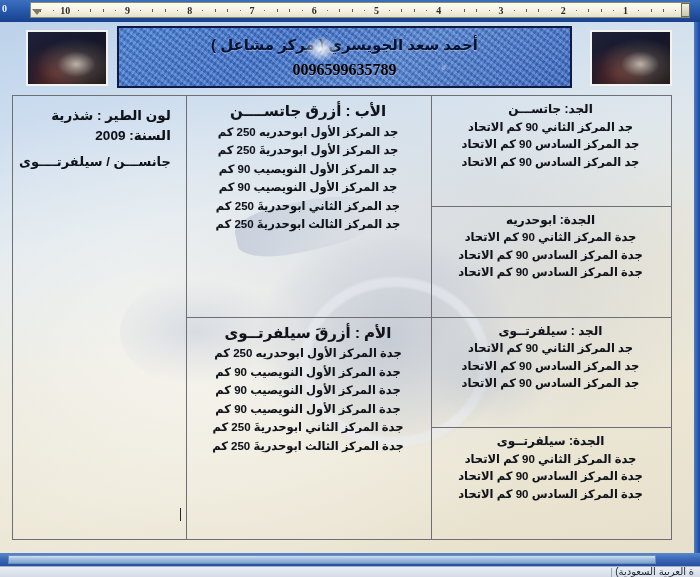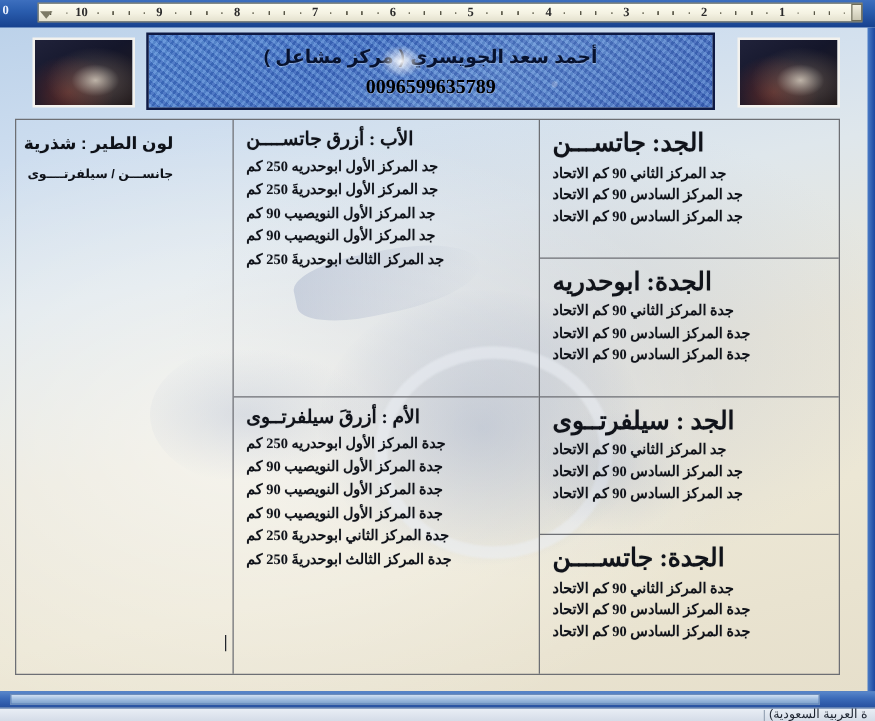--- a/index.html
+++ b/index.html
@@ -128,52 +128,51 @@
     display:flex;flex-direction:row;
   }
   .col{position:relative;box-sizing:border-box;display:flex;flex-direction:column;}
   #col-grand{width:240px;border-left:1px solid #6d6f74;}
   #col-parent{width:245px;border-left:1px solid #6d6f74;}
   #col-bird{flex:1;align-items:flex-end;}
 
   .cell{
     box-sizing:border-box;
     padding:6px 12px 4px 10px;
-    text-align:left;
+    text-align:center;
     color:#10131a;
     overflow:hidden;
-    font-family:Liberation Serif, serif;
   }
   #col-grand .cell{height:25%;border-bottom:1px solid #6d6f74;}
   #col-grand .cell:last-child{border-bottom:none;}
   #col-parent .cell{height:50%;border-bottom:1px solid #6d6f74;}
   #col-parent .cell:last-child{border-bottom:none;}
 
   .cell-title{
-    font-size:20px;font-weight:bold;margin-bottom:3px;
+    font-size:12px;font-weight:bold;margin-bottom:3px;
     letter-spacing:0px;
     text-shadow:0 0 1px rgba(0,0,0,0.18);
   }
   #col-parent .cell-title{font-size:15px;}
   .cell-line{
     font-size:11.5px;font-weight:bold;margin:3.5px 0;
     white-space:nowrap;
     text-shadow:0 0 1px rgba(0,0,0,0.12);
   }
   #col-parent .cell-line{margin:4.5px 0;}
 
   
   #bird-info{padding:7px 14px 0 6px;text-align:right;}
   #bird-info .bi-line{
     font-size:13.5px;font-weight:bold;color:#0e1118;margin:4px 0;
     white-space:nowrap;
     text-shadow:0 0 1px rgba(0,0,0,0.15);
   }
   #bird-info .bi-sex{
-    font-size:10px;font-weight:bold;color:#0e1118;margin-top:11px;
+    font-size:13px;font-weight:bold;color:#0e1118;margin-top:11px;
     white-space:nowrap;
   }
   #text-caret{
     position:absolute;right:5px;bottom:18px;width:1px;height:13px;background:#23262c;
   }
 
   
   #hscroll{
     position:absolute;left:0;top:553px;width:700px;height:13px;
     background:linear-gradient(to bottom,#5a88cc 0%,#3b6ab8 45%,#27509f 100%);
@@ -337,52 +336,54 @@
       </div>
 
       <div class="cell">
         <div class="cell-title">الجد : سيلفرتــوى</div>
         <div class="cell-line">جد المركز الثاني 90 كم الاتحاد</div>
         <div class="cell-line">جد المركز السادس 90 كم الاتحاد</div>
         <div class="cell-line">جد المركز السادس 90 كم الاتحاد</div>
       </div>
 
       <div class="cell">
-        <div class="cell-title">الجدة: جاتســــن</div>
+        <div class="cell-title">الجدة: سيلفرتــوى</div>
         <div class="cell-line">جدة المركز الثاني 90 كم الاتحاد</div>
         <div class="cell-line">جدة المركز السادس 90 كم الاتحاد</div>
         <div class="cell-line">جدة المركز السادس 90 كم الاتحاد</div>
       </div>
     </div>
 
     <div class="col" id="col-parent">
 
       <div class="cell">
         <div class="cell-title">الأب : أزرق جاتســــن</div>
         <div class="cell-line">جد المركز الأول ابوحدريه 250 كم</div>
         <div class="cell-line">جد المركز الأول ابوحدريةَ 250 كم</div>
         <div class="cell-line">جد المركز الأول النويصيب 90 كم</div>
         <div class="cell-line">جد المركز الأول النويصيب 90 كم</div>
+        <div class="cell-line">جد المركز الثاني ابوحدريةَ 250 كم</div>
         <div class="cell-line">جد المركز الثالث ابوحدريةَ 250 كم</div>
       </div>
 
       <div class="cell">
         <div class="cell-title">الأم : أزرقَ سيلفرتــوى</div>
         <div class="cell-line">جدة المركز الأول ابوحدريه 250 كم</div>
         <div class="cell-line">جدة المركز الأول النويصيب 90 كم</div>
         <div class="cell-line">جدة المركز الأول النويصيب 90 كم</div>
         <div class="cell-line">جدة المركز الأول النويصيب 90 كم</div>
         <div class="cell-line">جدة المركز الثاني ابوحدريةَ 250 كم</div>
         <div class="cell-line">جدة المركز الثالث ابوحدريةَ 250 كم</div>
       </div>
     </div>
 
     <div class="col" id="col-bird">
       <div id="bird-info">
         <div class="bi-line">لون الطير : شذرية</div>
+        <div class="bi-line">السنة: 2009</div>
         <div class="bi-sex">جانســـن / سيلفرتــــوى</div>
       </div>
       <div id="text-caret"></div>
     </div>
 
   </div>
 </div>
 
 <div id="right-edge"></div>
 

